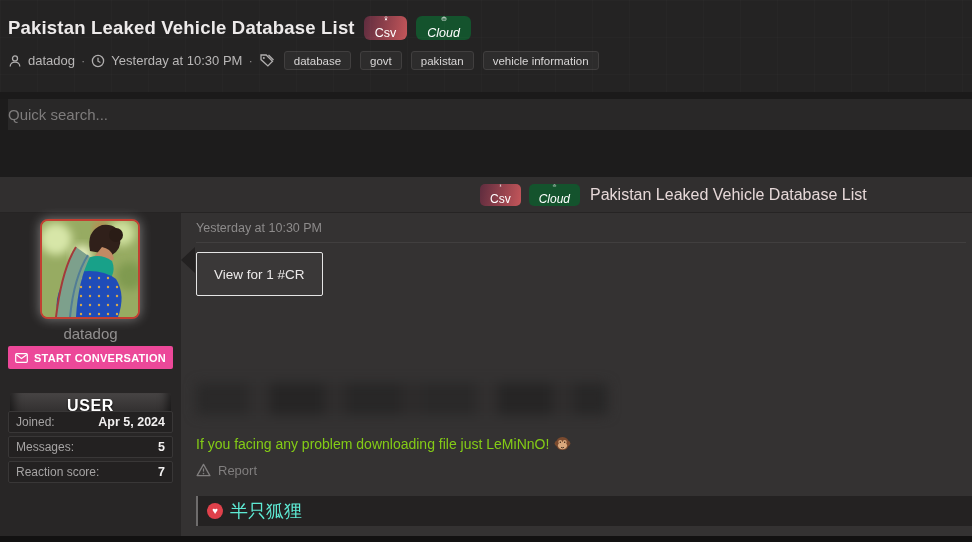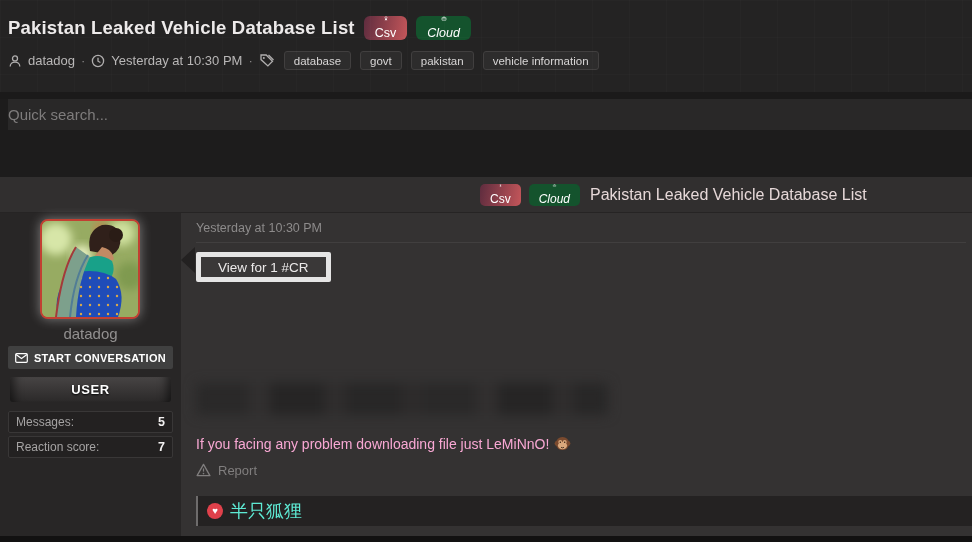--- a/index.html
+++ b/index.html
@@ -46,52 +46,52 @@
   .thread-title { font-size:16px; font-weight:500; color:#e6d8d8; margin-left:2px; }
 
   
   .sidebar { position:absolute; top:36px; left:0; width:181px; height:323px; background:#282626; }
   .avatar-wrap { position:absolute; top:6px; left:40px; width:100px; height:100px;
     border:2px solid #c24032; border-radius:8px; overflow:hidden; cursor:pointer;
     box-shadow:0 0 12px rgba(255,255,255,0.40); background:#9db06c; }
   .avatar-wrap svg { display:block; }
   .username { position:absolute; top:112px; left:0; width:100%; text-align:center;
     color:#929090; font-size:15px; }
-  .start-btn { position:absolute; top:133px; left:8px; right:8px; height:23px; background:#404040;
+  .start-btn { position:absolute; top:133px; left:8px; right:8px; height:23px; background:#ec4899;
     border:none; color:#fff; font-size:11px; font-weight:bold; letter-spacing:.3px;
     display:flex; align-items:center; justify-content:center; gap:6px; cursor:pointer;
     font-family:"Liberation Sans", sans-serif; border-radius:2px; }
-  .role-banner { position:absolute; top:164px; left:10px; right:10px; height:25px;
+  .role-banner { position:absolute; top:180px; left:10px; right:10px; height:25px;
     background:linear-gradient(180deg,#474444 0%,#2b2929 100%); border-radius:3px;
     display:flex; align-items:center; justify-content:center; color:#fff; font-weight:bold;
-    font-size:13px; letter-spacing:.6px; text-shadow:0 1px 2px #000;
+    font-size:16px; letter-spacing:.6px; text-shadow:0 1px 2px #000;
     box-shadow:inset 14px 0 10px -10px rgba(0,0,0,.55), inset -14px 0 10px -10px rgba(0,0,0,.55); }
   .stats { position:absolute; top:198px; left:8px; right:8px; display:flex; flex-direction:column; gap:3px; }
   .stat-row { height:22px; display:flex; justify-content:space-between; align-items:center;
     padding:0 7px; background:#232121; border:1px solid #393737; border-radius:2px; }
   .stat-label { color:#a5a3a3; font-size:12px; }
   .stat-value { color:#f2f0f0; font-size:12.5px; font-weight:bold; }
 
   
   .main { position:absolute; top:36px; left:181px; right:0; height:323px; background:#343232; }
   .msg-arrow { position:absolute; top:34px; left:0; width:0; height:0;
     border-right:14px solid #232121; border-top:13px solid transparent; border-bottom:13px solid transparent; }
   .post-time { position:absolute; top:8px; left:15px; right:6px; height:22px;
     border-bottom:1px solid #413f3f; color:#8d8b8b; font-size:12.5px; cursor:pointer; }
-  .view-btn { position:absolute; top:39px; left:15px; height:30px; padding:0 17px;
-    background:#3a3838; border:5px solid #e5e5e5; border-radius:2px; color:#eceaea;
+  .view-btn { position:absolute; top:39px; left:15px; height:44px; padding:0 17px;
+    background:#3a3838; border:1px solid #e5e5e5; border-radius:2px; color:#eceaea;
     font-size:13.5px; display:flex; align-items:center; cursor:pointer;
     font-family:"Liberation Sans", sans-serif; }
   .body-line { position:absolute; top:129px; left:15px; color:#e6e4e4; font-size:14px; }
   .censored { position:absolute; top:170px; left:15px; width:412px; height:32px;
     filter:blur(6px); border-radius:3px;
     background:repeating-linear-gradient(90deg,
       #2a2929 0 52px, #312f2f 52px 74px, #262525 74px 128px,
       #2f2d2d 128px 150px, #282727 150px 205px, #2d2b2b 205px 228px); }
-  .help-line { position:absolute; top:222px; left:15px; color:#f9a8d4; font-size:14px;
+  .help-line { position:absolute; top:222px; left:15px; color:#84cc16; font-size:14px;
     display:flex; align-items:center; gap:5px; }
   .report-row { position:absolute; top:250px; left:15px; display:flex; align-items:flex-start; gap:7px;
     color:#807e7e; font-size:13px; cursor:pointer; }
   .reaction-bar { position:absolute; top:283px; left:15px; right:0; height:30px; background:#242222;
     border-left:2px solid #6e6c6c; display:flex; align-items:center; gap:7px; padding-left:9px;
     cursor:pointer; }
   .heart-badge { width:16px; height:16px; border-radius:50%; background:#e0414b;
     display:flex; align-items:center; justify-content:center; color:#fff; font-size:9.5px;
     line-height:1; flex:0 0 auto; }
   .reaction-names { color:#5eead4; font-size:18px; }
@@ -208,20 +208,24 @@
       <button class="start-btn">
         <svg width="13" height="10" viewBox="0 0 13 10">
           <rect x="0.7" y="0.7" width="11.6" height="8.6" rx="1" fill="none" stroke="#fff" stroke-width="1.2"></rect>
           <path d="M1 1.5 L6.5 5.5 L12 1.5" fill="none" stroke="#fff" stroke-width="1.2"></path>
         </svg>
         <span>START CONVERSATION</span>
       </button>
       <div class="role-banner">USER</div>
       <div class="stats">
         <div class="stat-row">
+          <span class="stat-label">Joined:</span>
+          <span class="stat-value">Apr 5, 2024</span>
+        </div>
+        <div class="stat-row">
           <span class="stat-label">Messages:</span>
           <span class="stat-value">5</span>
         </div>
         <div class="stat-row">
           <span class="stat-label">Reaction score:</span>
           <span class="stat-value">7</span>
         </div>
       </div>
     </div>
 

